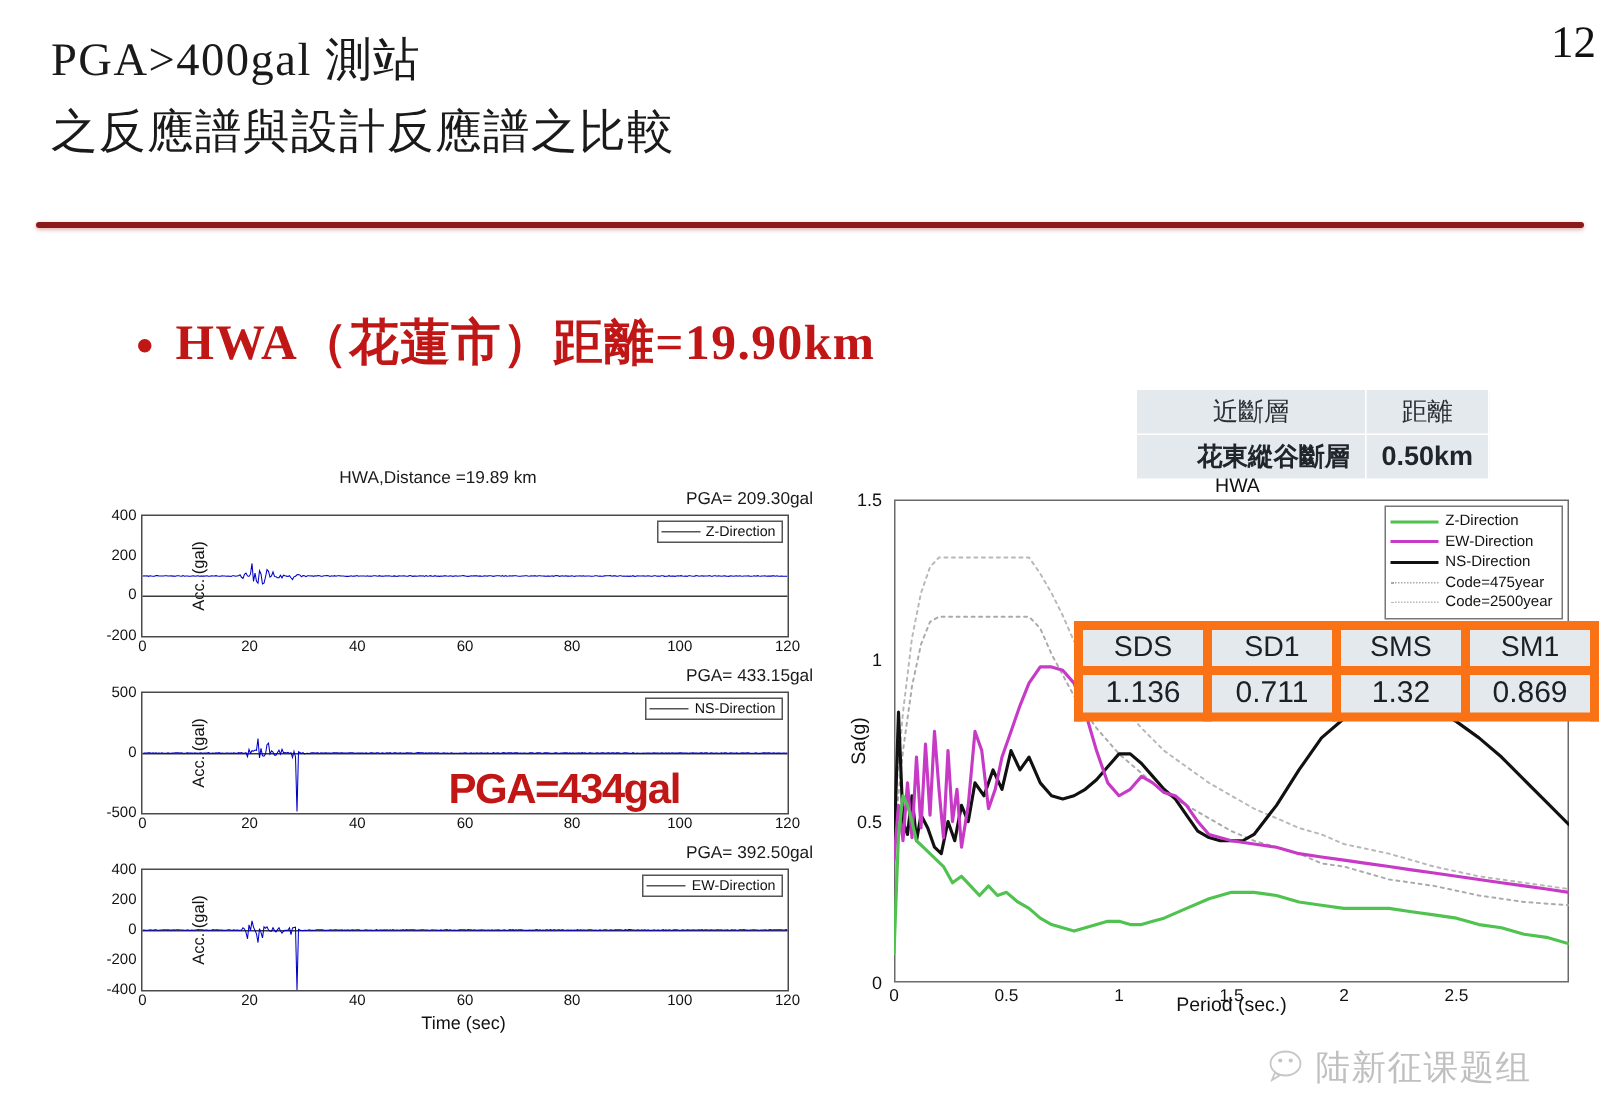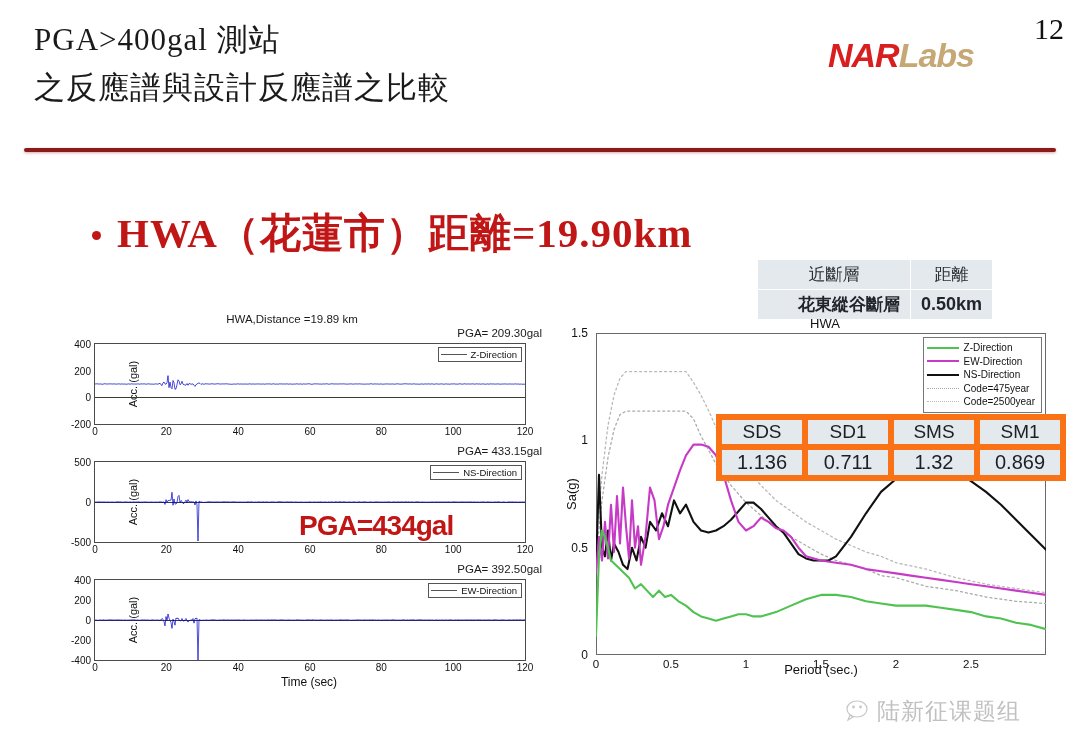--- a/index.html
+++ b/index.html
@@ -21,21 +21,21 @@
   .logo .labs{color:#C6A875;}
   .page-no{position:absolute;left:1034px;top:12px;font-family:"Liberation Serif","DejaVu Serif",serif;font-size:30px;color:#111;}
   .rule{position:absolute;left:24px;top:148px;width:1032px;height:4px;background:#8B1A1A;border-radius:2px;
         box-shadow:0 1px 3px rgba(180,60,60,.45);}
 
   
   .bullet-row{position:absolute;left:92px;top:206px;display:flex;align-items:center;}
   .bullet-dot{width:9px;height:9px;border-radius:50%;background:#C01616;margin-right:16px;margin-top:4px;}
   .bullet-text{
     font-family:"Liberation Serif","DejaVu Serif",serif;font-weight:bold;
-    font-size:41px;color:#C01616;letter-spacing:1px;white-space:nowrap;
+    font-size:33px;color:#C01616;letter-spacing:1px;white-space:nowrap;
   }
 
   
   .fault-table{position:absolute;left:757px;top:259px;border-collapse:collapse;}
   .fault-table td{
     background:#E4E9EE;color:#20242b;font-size:17px;text-align:center;
     padding:3px 10px;border:1px solid #ffffff;
   }
   .fault-table td.hdr{font-weight:normal;color:#2a2f36;}
   .fault-table td.val-b{font-weight:bold;font-size:18px;}
@@ -94,23 +94,20 @@
 </head>
 <body>
 
 <div class="slide">
 
   <div class="title-block">
     <div class="title-line">PGA&gt;400gal 測站</div>
     <div class="title-line">之反應譜與設計反應譜之比較</div>
   </div>
 
-  <div class="logo">
-    <span class="nar">NAR</span><span class="labs">Labs</span>
-  </div>
 
   <div class="page-no">12</div>
 
   <div class="rule"></div>
 
   <div class="bullet-row">
     <div class="bullet-dot"></div>
     <div class="bullet-text">HWA（花蓮市）距離=19.90km</div>
   </div>
 

